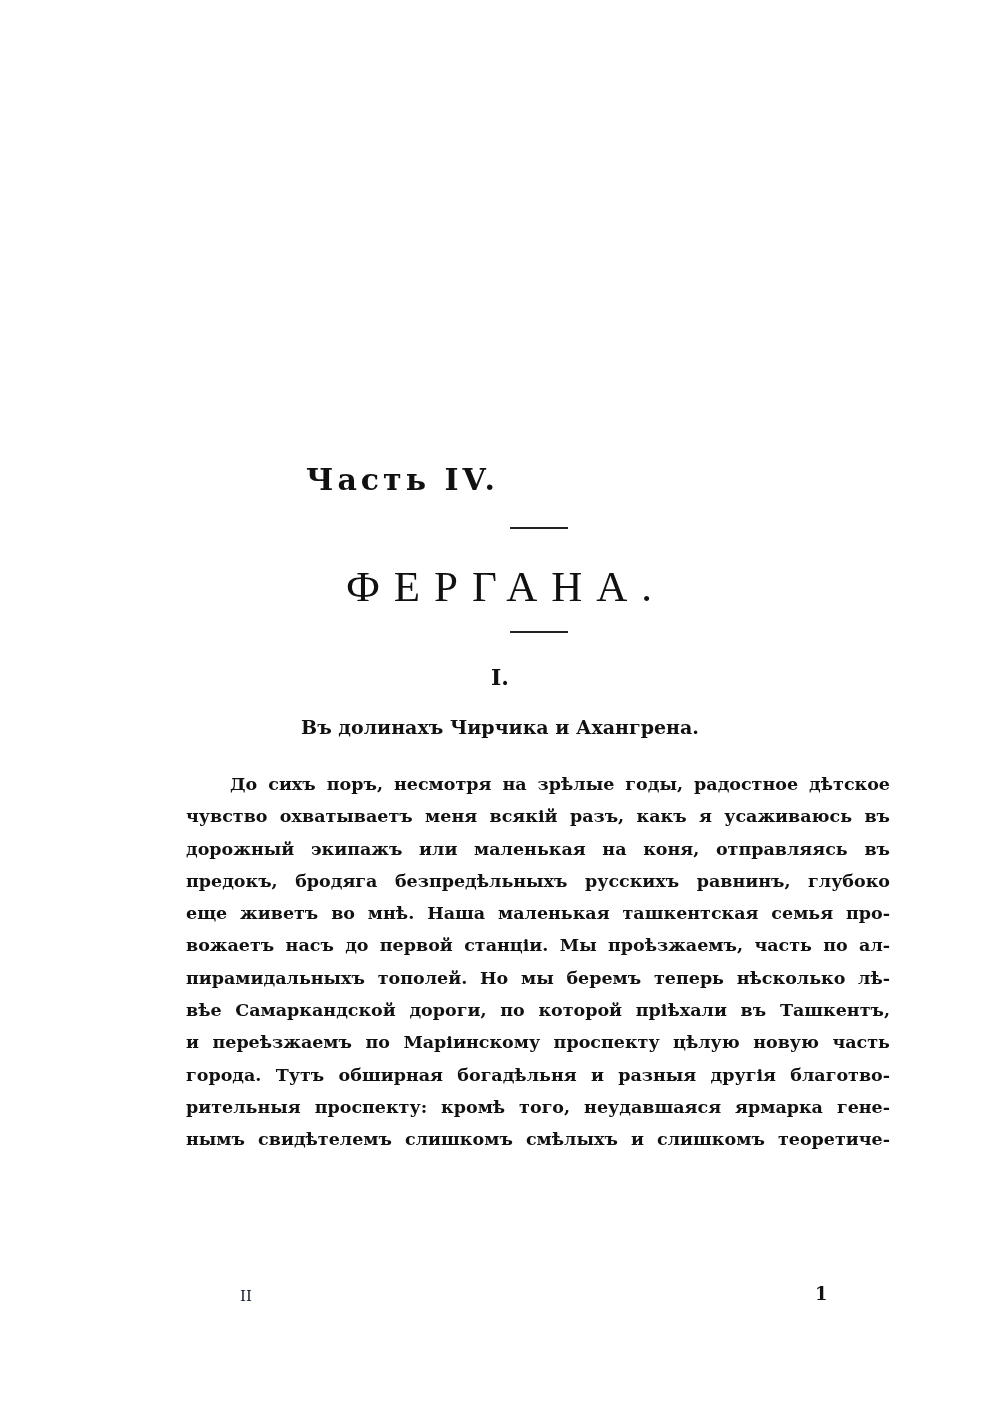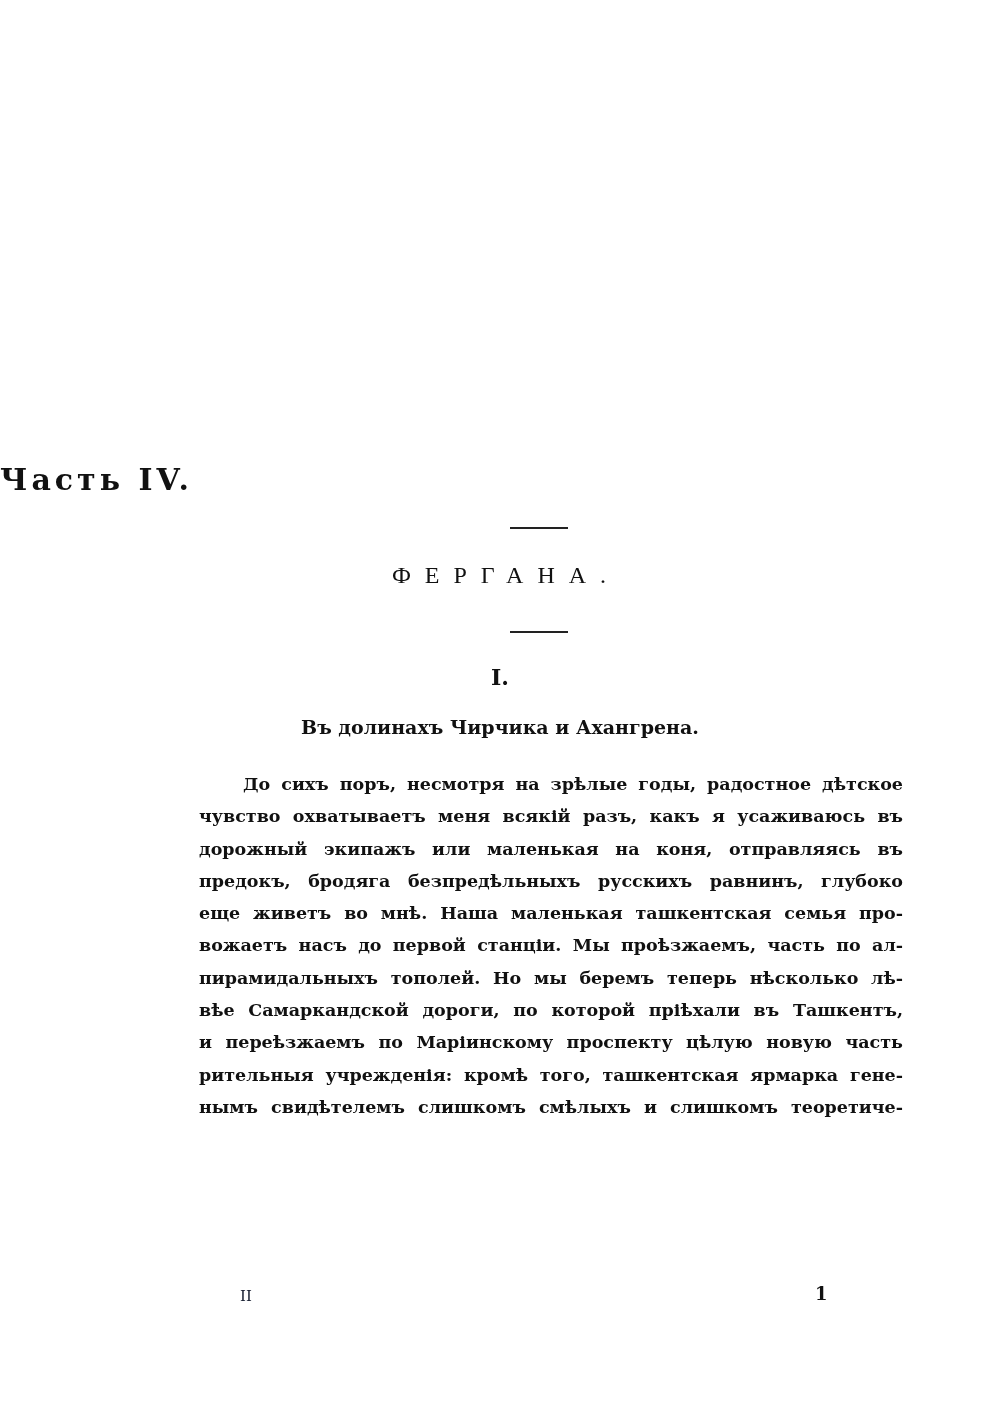--- a/index.html
+++ b/index.html
@@ -1,43 +1,43 @@
 <!DOCTYPE html>
 <html><head>
   <meta charset="utf-8">
   <style>
     html, body { margin: 0; padding: 0; background: #ffffff; }
     body { width: 1000px; height: 1418px; position: relative; overflow: hidden; color: #111; }
     .page { position: absolute; left: 0; top: 0; width: 1000px; height: 1418px; }
     .part-title {
-      position: absolute; left: 0; width: 805px; top: 462px; text-align: left;
+      position: absolute; left: 0; width: 805px; top: 462px; text-align: center;
       font-family: "DejaVu Serif", serif; font-weight: bold; font-size: 30px;
       letter-spacing: 4px; color: #111;
     }
     .rule {
       position: absolute; height: 2px; background: #222; left: 510px; width: 58px;
     }
     .rule.r1 { top: 527px; }
     .rule.r2 { top: 631px; }
     .region-title {
       position: absolute; left: 0; width: 1000px; top: 562px; text-align: center;
-      font-family: "Liberation Serif", serif; font-size: 24px; letter-spacing: 14px; color: #111;
+      font-family: "Liberation Serif", serif; font-size: 43px; letter-spacing: 14px; color: #111;
       padding-left: 12px; box-sizing: border-box;
     }
     .chapter-num {
       position: absolute; left: 0; width: 1000px; top: 664px; text-align: center;
       font-family: "DejaVu Serif", serif; font-weight: bold; font-size: 22px; color: #111;
     }
     .chapter-title {
       position: absolute; left: 0; width: 1000px; top: 716px; text-align: center;
       font-family: "DejaVu Serif", serif; font-weight: bold; font-size: 19px; color: #111;
       box-sizing: border-box;
     }
     .body-text {
-      position: absolute; left: 199px; top: 768px; width: 704px;
+      position: absolute; left: 186px; top: 768px; width: 704px;
       font-family: "DejaVu Serif", serif; font-weight: bold; font-size: 17.5px;
       color: #111;
     }
     .line {
       height: 32.3px; line-height: 32.3px; white-space: nowrap;
       text-align: justify; text-align-last: justify;
     }
     .line.first { text-indent: 44px; }
     .footer-sig {
       position: absolute; left: 240px; top: 1287px;
@@ -62,19 +62,20 @@
   <div class="body-text">
     <div class="line first">До сихъ поръ, несмотря на зрѣлые годы, радостное дѣтское</div>
     <div class="line">чувство охватываетъ меня всякій разъ, какъ я усаживаюсь въ</div>
     <div class="line">дорожный экипажъ или маленькая на коня, отправляясь въ</div>
     <div class="line">предокъ, бродяга безпредѣльныхъ русскихъ равнинъ, глубоко</div>
     <div class="line">еще живетъ во мнѣ. Наша маленькая ташкентская семья про-</div>
     <div class="line">вожаетъ насъ до первой станціи. Мы проѣзжаемъ, часть по ал-</div>
     <div class="line">пирамидальныхъ тополей. Но мы беремъ теперь нѣсколько лѣ-</div>
     <div class="line">вѣе Самаркандской дороги, по которой пріѣхали въ Ташкентъ,</div>
     <div class="line">и переѣзжаемъ по Маріинскому проспекту цѣлую новую часть</div>
-    <div class="line">рительныя учрежденія: кромѣ того, ташкентская ярмарка гене-</div>
+    <div class="line">города. Тутъ обширная богадѣльня и разныя другія благотво-</div>
+    <div class="line">рительныя проспекту: кромѣ того, неудавшаяся ярмарка гене-</div>
     <div class="line">нымъ свидѣтелемъ слишкомъ смѣлыхъ и слишкомъ теоретиче-</div>
   </div>
 
   <div class="footer-sig">II</div>
   <div class="footer-num">1</div>
 </div>
 
 </body></html>

